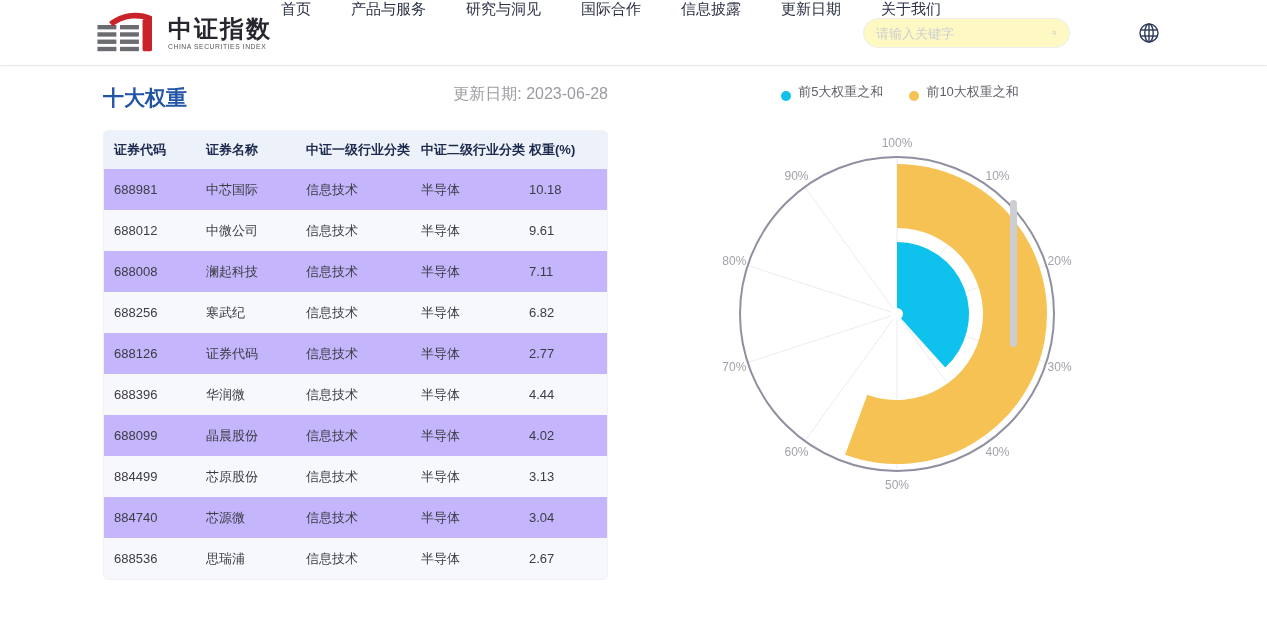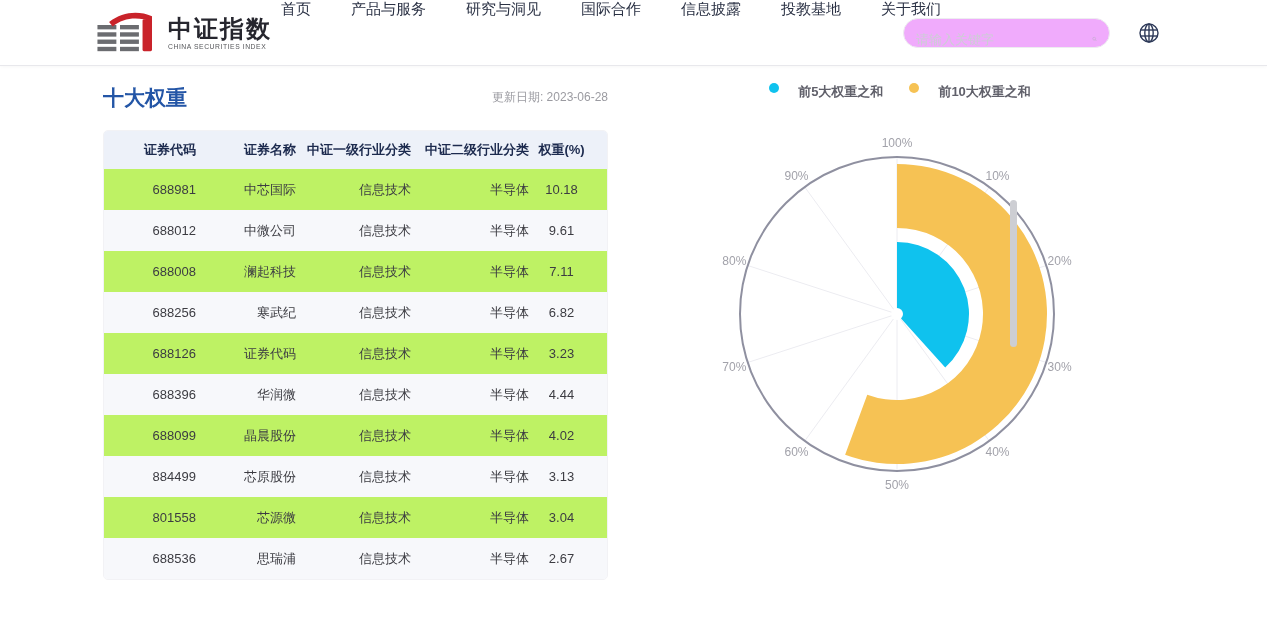--- a/index.html
+++ b/index.html
@@ -9,47 +9,47 @@
 
   
   header { position:absolute; left:0; top:0; width:1267px; height:66px; background:#fff;
     border-bottom:1px solid #e8e8ec; box-shadow:0 1px 3px rgba(0,0,0,0.03); z-index:5; }
   .logo { position:absolute; left:96px; top:10px; display:flex; align-items:center; cursor:pointer; }
   .logo-text { margin-left:8px; }
   .logo-title { font-size:24px; font-weight:bold; color:#26262e; letter-spacing:2px; line-height:26px; white-space:nowrap; }
   .logo-subtitle { font-size:6.8px; color:#55565a; letter-spacing:0.55px; margin-top:1px; white-space:nowrap; }
   nav { position:absolute; left:281px; top:0; height:66px; display:flex; align-items:flex-start; gap:40px; }
   nav a { font-size:15px; color:#2a3144; text-decoration:none; white-space:nowrap; cursor:pointer; }
-  .search { position:absolute; left:903px; top:18px; width:207px; height:30px; border:1px solid #ededf0;
-    border-radius:15px; display:flex; align-items:flex-end; padding:0 12px; background:#f0abfc; }
+  .search { position:absolute; left:863px; top:18px; width:207px; height:30px; border:1px solid #ededf0;
+    border-radius:15px; display:flex; align-items:center; padding:0 12px; background:#fef9c3; }
   .search input { flex:1; border:none; outline:none; font-size:13px; color:#555; background:transparent;
     font-family:"Liberation Sans", sans-serif; }
   .search input::placeholder { color:#ccced4; }
   .globe { position:absolute; left:1138px; top:22px; width:22px; height:22px; cursor:pointer; }
 
   
   .title-row { position:absolute; left:103px; top:84px; width:505px; display:flex;
-    justify-content:space-between; align-items:center; }
+    justify-content:space-between; align-items:flex-start; }
   .page-title { font-size:21px; font-weight:bold; color:#2355a6; white-space:nowrap; }
-  .update-date { font-size:12px; color:#9b9ba1; margin-bottom:2px; white-space:nowrap; }
+  .update-date { font-size:16px; color:#9b9ba1; margin-bottom:2px; white-space:nowrap; }
 
   .table { position:absolute; left:103px; top:130px; width:505px; border-radius:5px;
     border:1px solid #f2f2f5; overflow:hidden; }
   .t-row { display:grid; grid-template-columns:92px 100px 115px 118px 76px; align-items:center; }
   .t-head { height:38px; background:#edf1f9; }
   .t-head .cell { font-weight:bold; color:#1c2a4e; font-size:13px; }
-  .t-body .t-row { height:41px; background:#bef264; }
+  .t-body .t-row { height:41px; background:#c4b5fd; }
   .t-body .t-row:nth-child(even) { background:#f7f8fb; }
-  .cell { padding-left:10px; font-size:13px; color:#3c3c42; white-space:nowrap; overflow:hidden;text-align:right; }
-  .cell.num { text-align:center; padding-left:0; padding-right:11px; }
+  .cell { padding-left:10px; font-size:13px; color:#3c3c42; white-space:nowrap; overflow:hidden; }
+  .cell.num { text-align:left; padding-left:0; padding-right:11px; }
 
   
   .chart-panel { position:absolute; left:700px; top:82px; width:400px; }
   .legend { display:flex; justify-content:center; gap:26px; align-items:center; height:20px; }
-  .legend-item { display:flex; align-items:flex-start; gap:19px; cursor:pointer;font-weight:bold; }
+  .legend-item { display:flex; align-items:flex-end; gap:7px; cursor:pointer; }
   .legend-dot { width:10px; height:10px; border-radius:50%; }
   .legend-label { font-size:13px; color:#60606a; white-space:nowrap; }
   #polar-chart { display:block; margin-top:23px; }
 
   
   .scrollbar { position:absolute; right:0; top:66px; width:9px; height:556px; }
   .scrollbar-thumb { position:absolute; right:1px; top:134px; width:7px; height:147px;
     background:#cdced3; border-radius:4px; cursor:pointer; }
 </style>
 </head>
@@ -80,21 +80,21 @@
         <div class="logo-subtitle">CHINA SECURITIES INDEX</div>
       </div>
     </div>
 
     <nav id="main-nav">
         <a>首页</a>
         <a>产品与服务</a>
         <a>研究与洞见</a>
         <a>国际合作</a>
         <a>信息披露</a>
-        <a>投教基地</a>
+        <a>更新日期</a>
         <a>关于我们</a>
       </nav>
 
     <div class="search">
       <input type="text" placeholder="请输入关键字" style="">
       <svg width="16" height="16" viewBox="0 0 16 16" style="cursor:pointer;">
         <circle cx="7" cy="7" r="4.6" fill="none" stroke="#aeb0b8" stroke-width="1.3"></circle>
         <line x1="10.4" y1="10.4" x2="13.6" y2="13.6" stroke="#aeb0b8" stroke-width="1.3" stroke-linecap="round"></line>
       </svg>
     </div>
@@ -150,21 +150,21 @@
           <div class="cell">寒武纪</div>
           <div class="cell">信息技术</div>
           <div class="cell">半导体</div>
           <div class="cell num">6.82</div>
         </div>
         <div class="t-row">
           <div class="cell">688126</div>
           <div class="cell">证券代码</div>
           <div class="cell">信息技术</div>
           <div class="cell">半导体</div>
-          <div class="cell num">3.23</div>
+          <div class="cell num">2.77</div>
         </div>
         <div class="t-row">
           <div class="cell">688396</div>
           <div class="cell">华润微</div>
           <div class="cell">信息技术</div>
           <div class="cell">半导体</div>
           <div class="cell num">4.44</div>
         </div>
         <div class="t-row">
           <div class="cell">688099</div>
@@ -174,21 +174,21 @@
           <div class="cell num">4.02</div>
         </div>
         <div class="t-row">
           <div class="cell">884499</div>
           <div class="cell">芯原股份</div>
           <div class="cell">信息技术</div>
           <div class="cell">半导体</div>
           <div class="cell num">3.13</div>
         </div>
         <div class="t-row">
-          <div class="cell">801558</div>
+          <div class="cell">884740</div>
           <div class="cell">芯源微</div>
           <div class="cell">信息技术</div>
           <div class="cell">半导体</div>
           <div class="cell num">3.04</div>
         </div>
         <div class="t-row">
           <div class="cell">688536</div>
           <div class="cell">思瑞浦</div>
           <div class="cell">信息技术</div>
           <div class="cell">半导体</div>

